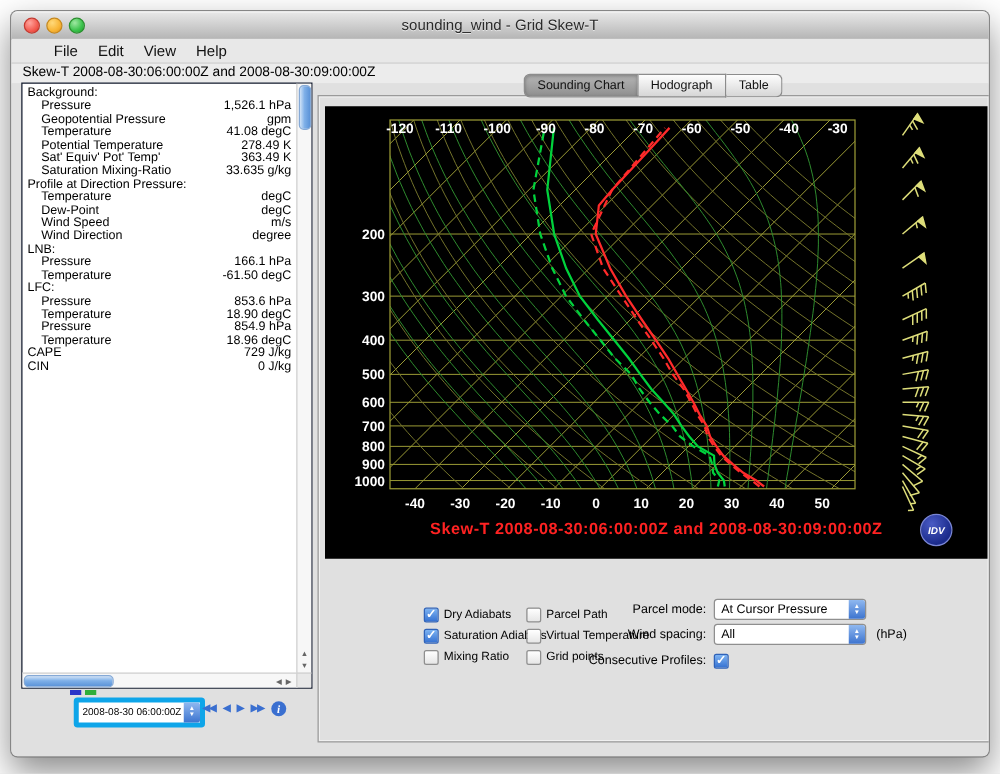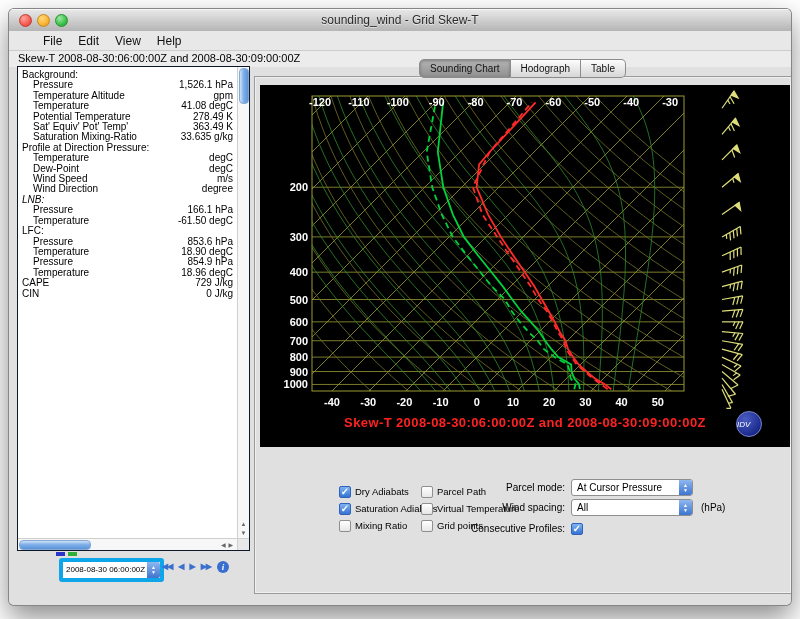--- a/index.html
+++ b/index.html
@@ -66,22 +66,22 @@
   .tab:last-child{border-radius:0 5px 5px 0;}
   .tab.active{background:linear-gradient(#b5b5b5,#8f8f8f);box-shadow:inset 0 1px 3px rgba(0,0,0,.3);}
   .pane{position:absolute;left:245px;top:67px;width:536px;height:516px;background:#e0e0e0;
         border:1px solid #9a9a9a;box-shadow:inset 0 0 0 1px #f0f0f0;}
   .chart{position:absolute;left:5px;top:8px;width:530px;height:362px;background:#000;}
   .chart svg{position:absolute;left:0;top:0;}
   .caption{position:absolute;left:0;top:330px;width:100%;text-align:center;color:#ff2222;
            font-weight:bold;font-size:13px;letter-spacing:.4px;white-space:nowrap;}
   .idv-logo{position:absolute;left:476px;top:326px;width:24px;height:24px;border-radius:50%;
             background:radial-gradient(circle at 35% 30%,#4a5bc4,#1a2a8a 72%);color:#fff;
-            font-size:8px;font-weight:normal;font-style:italic;display:flex;align-items:center;
-            justify-content:flex-start;border:1px solid #7a86d4;}
+            font-size:8px;font-weight:bold;font-style:italic;display:flex;align-items:center;
+            justify-content:center;border:1px solid #7a86d4;}
   
   .checks-col{position:absolute;top:406px;}
   #checks-col1{left:84px;} #checks-col2{left:166px;}
   .check-row{display:flex;align-items:center;height:17px;font-size:9.5px;white-space:nowrap;color:#000;}
   .cb{width:12px;height:12px;border:1px solid #8f8f8f;border-radius:2px;margin-right:4px;
       background:linear-gradient(#ffffff,#e6e6e6);display:inline-block;box-sizing:border-box;
       font-size:10px;line-height:10px;text-align:center;color:#fff;font-weight:bold;flex:0 0 12px;}
   .cb.checked{background:linear-gradient(#7db3f2,#3672d2);border-color:#2f62b8;}
   
   .sel-row{position:absolute;left:150px;display:flex;align-items:center;height:17px;}
@@ -115,21 +115,21 @@
     <div class="info-rows" id="info-rows">
         <div class="info-row">
           <span class="info-label" style="padding-left: 0px;">Background:</span>
           <span class="info-value"></span>
         </div>
         <div class="info-row">
           <span class="info-label" style="padding-left: 11px;">Pressure</span>
           <span class="info-value">1,526.1 hPa</span>
         </div>
         <div class="info-row">
-          <span class="info-label" style="padding-left: 11px;">Temperature Altitude</span>
+          <span class="info-label" style="padding-left: 11px;">Geopotential Pressure</span>
           <span class="info-value">gpm</span>
         </div>
         <div class="info-row">
           <span class="info-label" style="padding-left: 11px;">Temperature</span>
           <span class="info-value">41.08 degC</span>
         </div>
         <div class="info-row">
           <span class="info-label" style="padding-left: 11px;">Potential Temperature</span>
           <span class="info-value">278.49 K</span>
         </div>
@@ -155,21 +155,21 @@
         </div>
         <div class="info-row">
           <span class="info-label" style="padding-left: 11px;">Wind Speed</span>
           <span class="info-value">m/s</span>
         </div>
         <div class="info-row">
           <span class="info-label" style="padding-left: 11px;">Wind Direction</span>
           <span class="info-value">degree</span>
         </div>
         <div class="info-row">
-          <span class="info-label" style="padding-left: 0px; font-style: italic;">LNB:</span>
+          <span class="info-label" style="padding-left: 0px;">LNB:</span>
           <span class="info-value"></span>
         </div>
         <div class="info-row">
           <span class="info-label" style="padding-left: 11px;">Pressure</span>
           <span class="info-value">166.1 hPa</span>
         </div>
         <div class="info-row">
           <span class="info-label" style="padding-left: 11px;">Temperature</span>
           <span class="info-value">-61.50 degC</span>
         </div>

